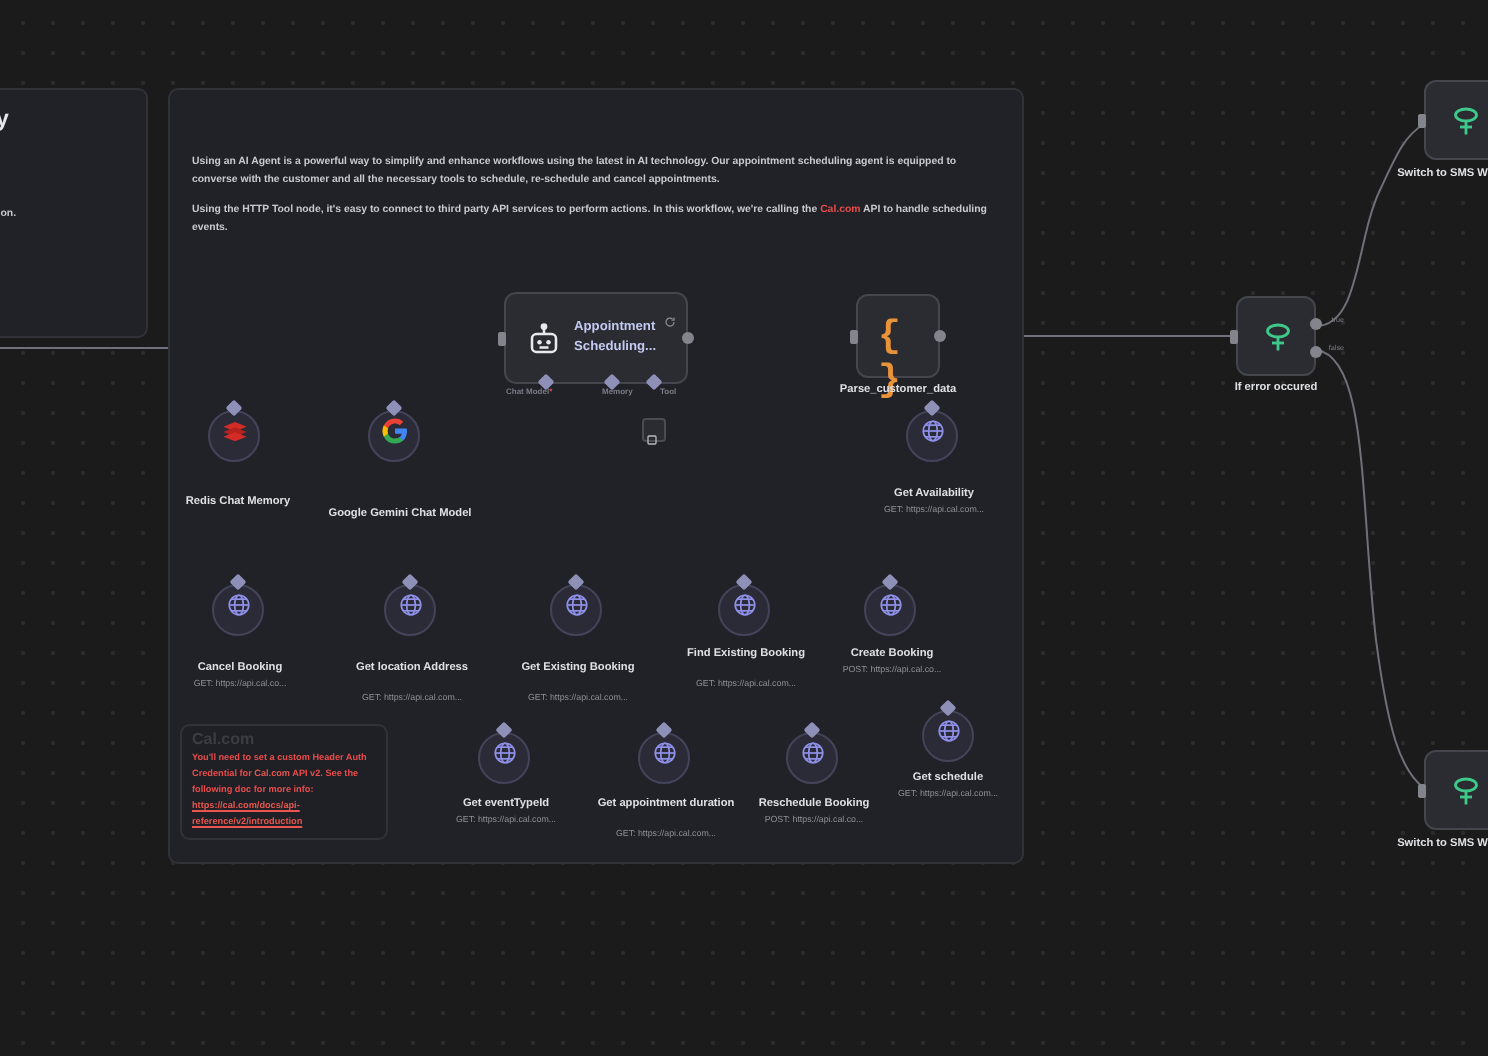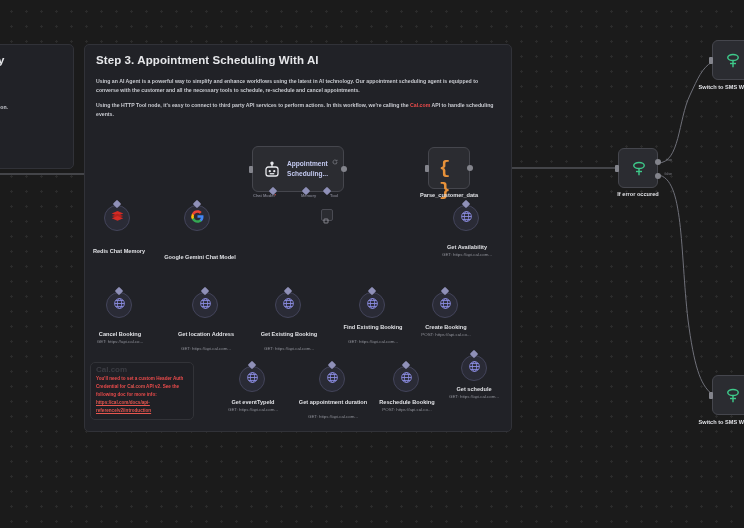--- a/index.html
+++ b/index.html
@@ -179,21 +179,20 @@
     </g>
   </svg>
 
   <div class="sticky" id="sticky-left">
     <div class="sl-title">Chat History</div>
     <div class="sl-p" id="sl-p1">...anagement and to</div>
     <div class="sl-p" id="sl-p2">...t appointment uid and ...on.</div>
   </div>
 
   <div class="sticky" id="sticky-main">
-    <div class="sticky-title">Step 3. Appointment Scheduling With AI</div>
     <div class="sticky-p" id="sticky-p1">Using an AI Agent is a powerful way to simplify and enhance workflows using the latest in AI technology. Our appointment scheduling agent is equipped to converse with the customer and all the necessary tools to schedule, re-schedule and cancel appointments.</div>
     <div class="sticky-p" id="sticky-p2">
       <span>Using the HTTP Tool node, it's easy to connect to third party API services to perform actions. In this workflow, we're calling the </span><span class="lnk">Cal.com</span><span> API to handle scheduling events.</span>
     </div>
   </div>
 
   <div class="sticky" id="sticky-cal">
     <div class="cal-title">Cal.com</div>
     <div class="cal-p">
       <span>You'll need to set a custom Header Auth Credential for </span><span class="cc">Cal.com</span><span> API v2. See the following doc for more info: </span><span class="url">https://cal.com/docs/api-reference/v2/introduction</span>

